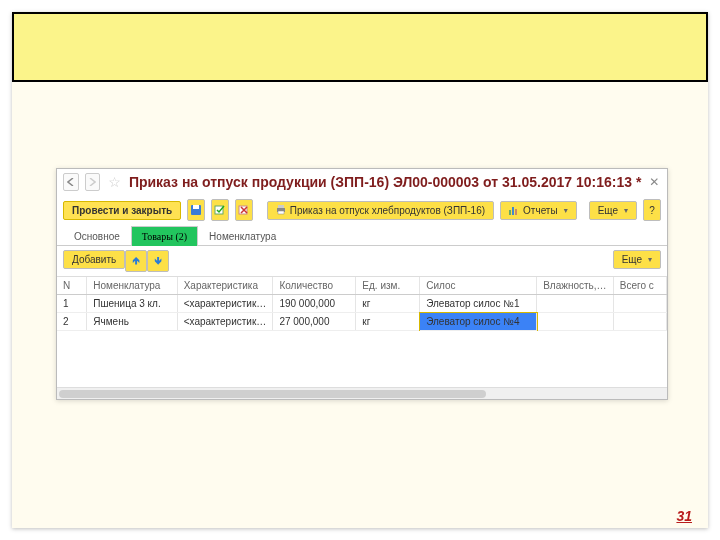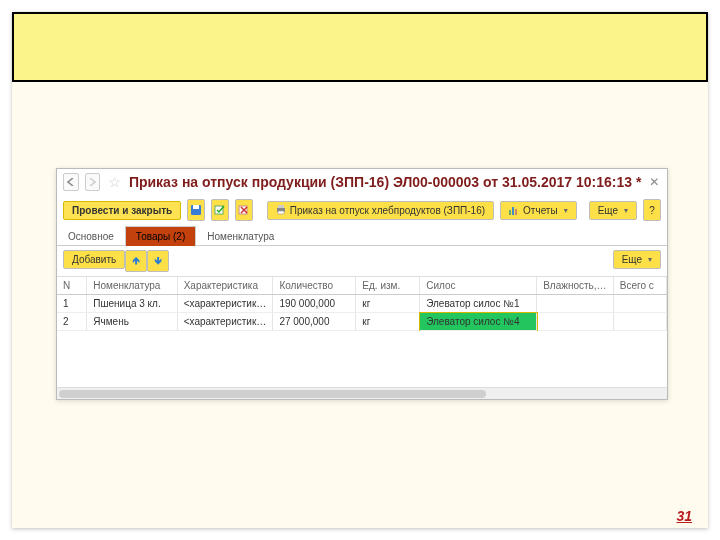--- a/index.html
+++ b/index.html
@@ -107,37 +107,39 @@
     width: 22px; height: 22px;
     padding: 0;
     justify-content: center;
   }
   .spacer { flex: 1; }
   .mini-arrow { font-size: 8px; color: #666; margin-left: 2px;}
   
   .tabs {
     display: flex;
     border-bottom: 1px solid #ccc;
+    padding-left: 6px;
     gap: 0;
   }
   .tab {
     padding: 4px 10px;
     border: 1px solid transparent;
     border-bottom: none;
     font-size: 10px;
     color: #555;
     background: transparent;
     cursor: pointer;
     position: relative;
     bottom: -1px;
   }
   .tab.active {
     border-color: #ccc;
-    background: #c2410c;
+    background: #22c55e;
     color: #000;
+    font-family: Liberation Serif, serif;
   }
   
   .subbar {
     display: flex; align-items: flex-start;
     padding: 4px 6px; 
   }
   .arrow-up { color: #2a7bd6; font-weight: bold; }
   .arrow-down { color: #2a7bd6; font-weight: bold; }
   
   .grid-wrap {
@@ -168,21 +170,21 @@
   .col-n { width: 28px; text-align: center; }
   .col-nom { width: 85px; }
   .col-char { width: 90px; }
   .col-qty { width: 78px; text-align: right; }
   .col-uom { width: 60px; }
   .col-silo { width: 110px; }
   .col-hum { width: 72px; text-align: right; }
   .col-total { width: 50px; }
   .char-cell { color: #bbb; }
   .cell-selected {
-    background: #22c55e;
+    background: #3b82f6;
     outline: 1px solid #d7b800;
   }
   .grid-body {
     flex: 1;
     background: #fff;
   }
   
   .hscroll {
     height: 12px;
     background: #f0f0f0;

